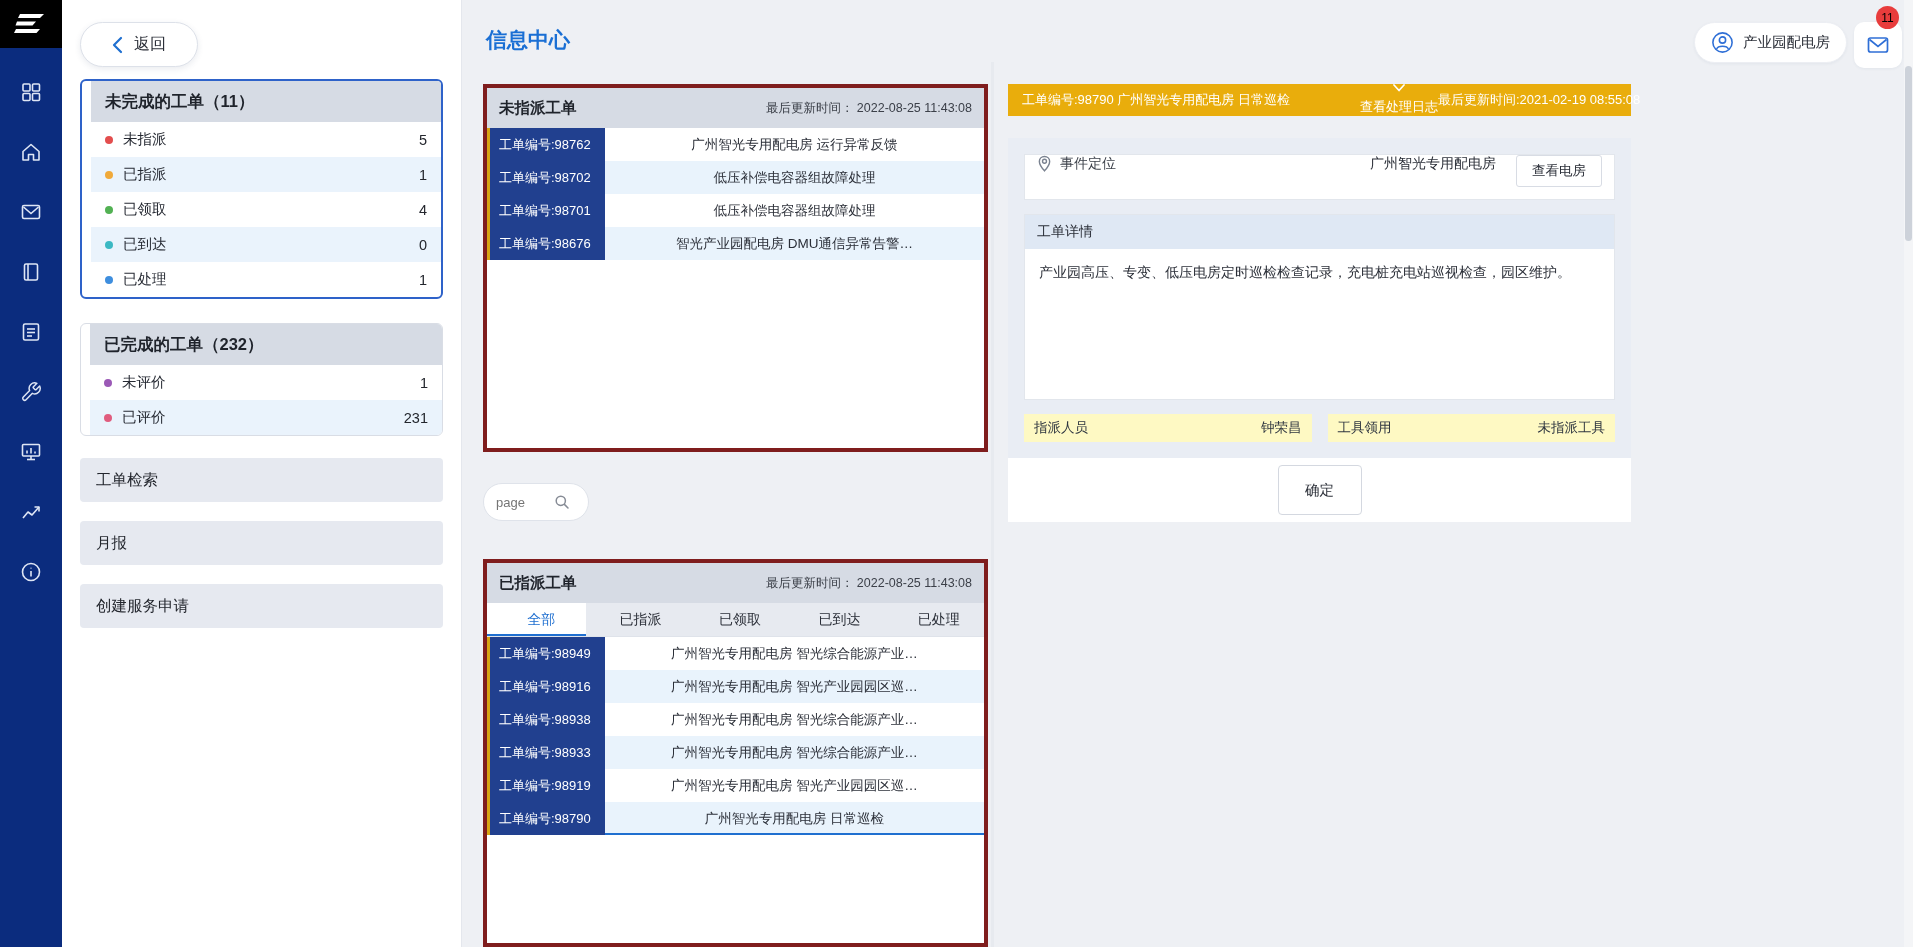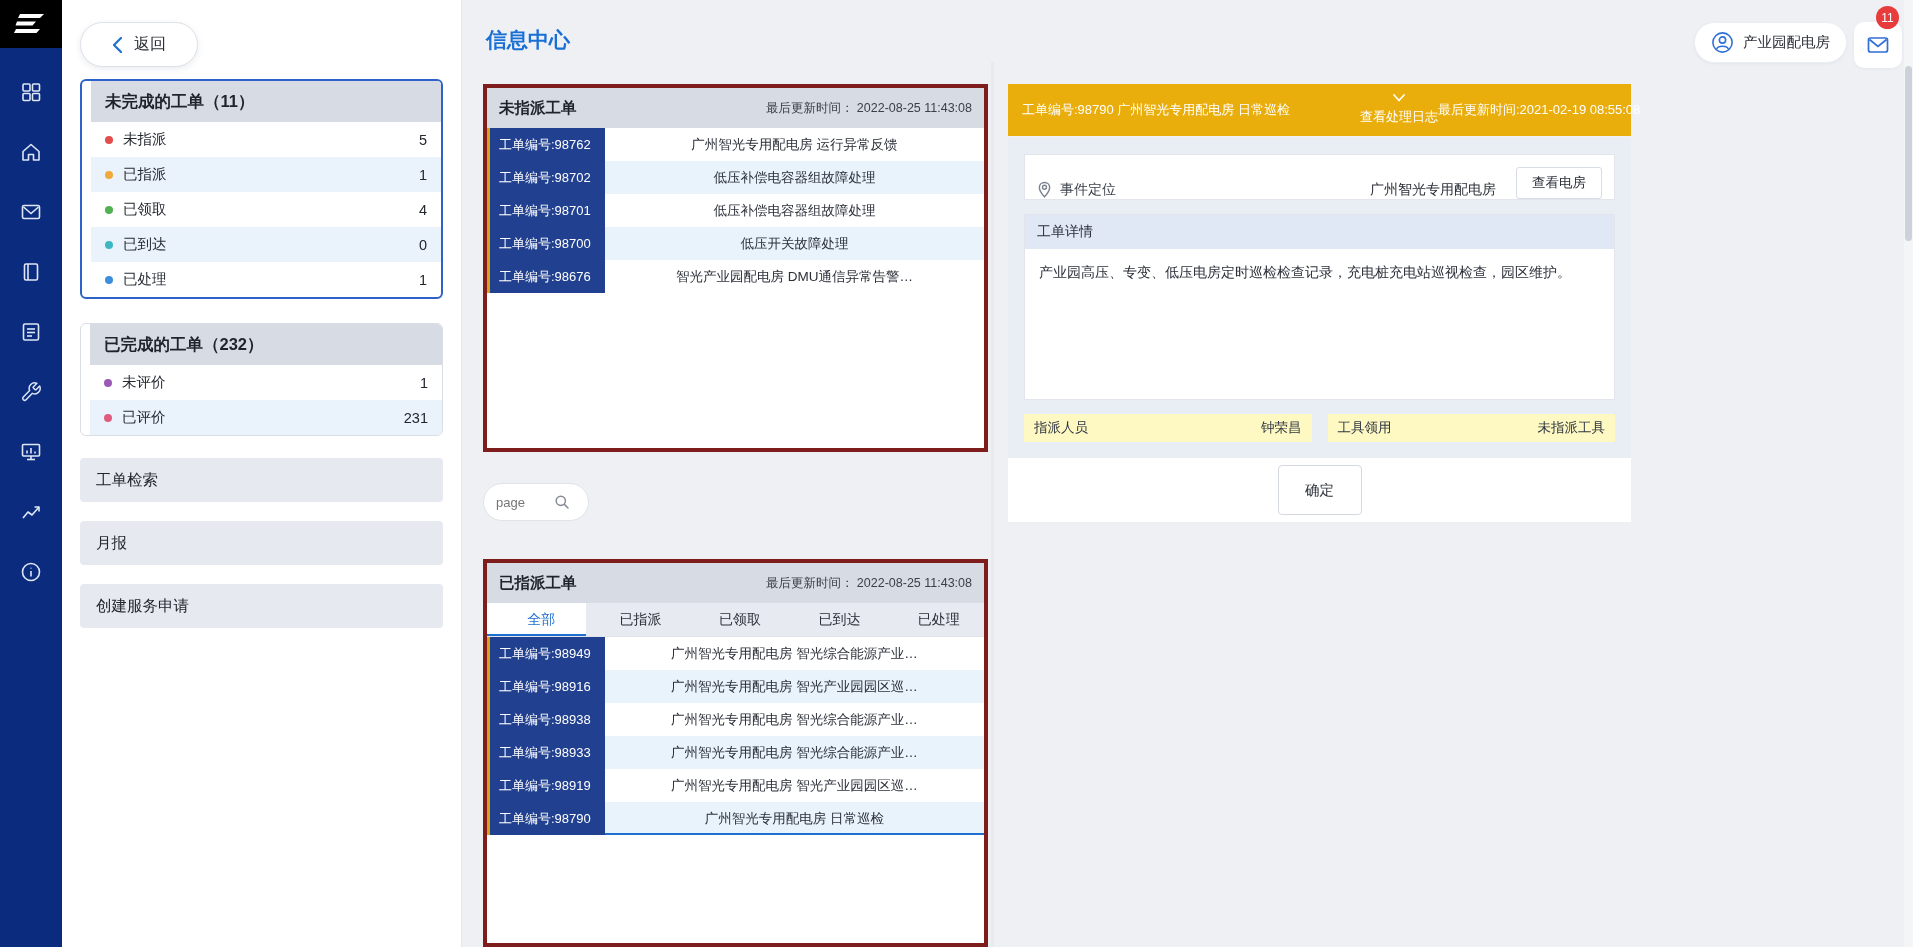--- a/index.html
+++ b/index.html
@@ -43,47 +43,47 @@
   .wo-desc { flex:1; text-align:center; color:#2b2f38; white-space:nowrap; overflow:hidden; padding:0 6px; }
   .tabs { height:34px; background:#e7eaf0; display:flex; border-bottom:1px solid #dfe3ea; }
   .tab { flex:1; display:flex; align-items:center; justify-content:center; font-size:14px; color:#2b2f38; cursor:pointer;padding-left:9px; }
   .tab.active { background:#fff; color:#1f6fd0; box-shadow: inset 0 -2px 0 #1f6fd0; }
   .search-pill { position:absolute; left:0; top:483px; width:106px; height:38px; background:#fff; border:1px solid #dfe3ea; border-radius:19px; display:flex; align-items:center; padding:0 12px; gap:6px; }
   .search-pill input { border:none; outline:none; width:52px; font-size:13px; color:#0c4a6e; background:transparent; font-family:inherit; }
   .mid-divider { position:absolute; left:991px; top:62px; bottom:0; width:3px; background:#e7eaef; }
 
   
   .right { position:absolute; left:1008px; top:0; width:623px; }
-  .warn-bar { position:absolute; left:0; right:0; top:84px; height:52px; background:#e9ad0c; color:#fff; display:flex; align-items:center; padding:0 14px; font-size:13px; }
+  .warn-bar { position:absolute; left:0; right:0; top:84px; height:32px; background:#e9ad0c; color:#fff; display:flex; align-items:center; padding:0 14px; font-size:13px; }
   .warn-title { white-space:nowrap; }
   .warn-log { margin-left:70px; display:flex; align-items:center; gap:6px; cursor:pointer; white-space:nowrap;flex-direction:column; }
   .warn-updated { margin-left:auto; white-space:nowrap; }
   .detail-wrap { position:absolute; left:0; right:0; top:138px; background:#e9edf4; padding:16px 16px 0; }
-  .loc-row { height:46px; background:#fff; border:1px solid #e2e6ec; display:flex; align-items:flex-end; padding:0 12px; gap:8px; }
+  .loc-row { height:46px; background:#fff; border:1px solid #e2e6ec; display:flex; align-items:flex-start; padding:0 12px; gap:8px; }
   .loc-label { font-size:14px; color:#3a3f48; }
   .loc-value { margin-left:auto; font-size:14px; color:#2b2f38; margin-right:12px; }
   .btn-light { height:32px; padding:0 15px; background:#fff; border:1px solid #d8dce4; border-radius:3px; font-size:13.5px; color:#2b2f38; display:flex; align-items:center; cursor:pointer; font-family:inherit; }
   .box { margin-top:14px; background:#fff; border:1px solid #e2e6ec; }
   .box-hdr { height:34px; background:#dfe8f4; display:flex; align-items:center; padding:0 12px; font-size:14px; color:#2b2f38; }
   table.info { width:100%; border-collapse:collapse; }
   table.info th { height:34px; background:#eef3fa; font-weight:normal; font-size:14px; color:#2b2f38; border:1px solid #e3e8ef; }
   table.info td { height:50px; text-align:center; font-size:15px; color:#2b2f38; border:1px solid #e3e8ef; }
   .col-time { width:52%; } .col-person { width:16%; } .col-phone { width:32%; }
   .detail-body { min-height:150px; padding:12px 14px; font-size:14px; line-height:1.7; color:#2b2f38; }
   .gray-bars { margin-top:14px; display:flex; gap:16px; }
   .gbar { flex:1; height:28px; background:#fef9c3; display:flex; align-items:center; padding:0 10px; font-size:13.5px; color:#2f3640; }
   .gbar .val { margin-left:auto; }
   .panel-footer { margin:16px -16px 0; background:#fff; height:64px; display:flex; align-items:center; justify-content:center; }
   .confirm-btn { width:84px; height:50px; background:#fff; border:1px solid #d4d8e0; border-radius:4px; font-size:14.5px; color:#2b2f38; cursor:pointer; font-family:inherit; }
 
   
   .account-pill { position:absolute; left:1694px; top:22px; height:41px; padding:0 16px; background:#fff; border:1px solid #eceef3; border-radius:21px; display:flex; align-items:center; gap:9px; cursor:pointer; box-shadow:0 1px 3px rgba(40,60,100,.06); }
   .account-label { font-size:14.5px; color:#2b2f38; }
   .mail-btn { position:absolute; left:1854px; top:22px; width:48px; height:46px; background:#fff; border-radius:10px; display:flex; align-items:center; justify-content:center; cursor:pointer; box-shadow:0 1px 3px rgba(40,60,100,.06); }
-  .badge { position:absolute; left:1876px; top:6px; min-width:23px; height:23px; border-radius:12px; background:#e83c3c; color:#ffffff; font-size:12px; display:flex; align-items:center; justify-content:center; padding:0 4px; z-index:6; }
+  .badge { position:absolute; left:1876px; top:6px; min-width:23px; height:23px; border-radius:12px; background:#e83c3c; color:#000000; font-size:12px; display:flex; align-items:center; justify-content:center; padding:0 4px; z-index:6; }
 
   
   .scroll-track { position:absolute; right:0; top:0; width:9px; height:947px; background:#f4f5f7; }
   .scroll-thumb { position:absolute; right:1px; top:66px; width:7px; height:175px; background:#cdd2da; border-radius:4px; }
 </style>
 </head>
 <body>
 
 <aside class="sidebar">
   <div class="logo">
@@ -235,24 +235,20 @@
       </div>
       <div class="wo-row">
         <span class="wo-chip">工单编号:98702</span>
         <span class="wo-desc">低压补偿电容器组故障处理</span>
       </div>
       <div class="wo-row">
         <span class="wo-chip">工单编号:98701</span>
         <span class="wo-desc">低压补偿电容器组故障处理</span>
       </div>
       <div class="wo-row">
-        <span class="wo-chip">工单编号:98700</span>
-        <span class="wo-desc">低压开关故障处理</span>
-      </div>
-      <div class="wo-row">
         <span class="wo-chip">工单编号:98676</span>
         <span class="wo-desc">智光产业园配电房 DMU通信异常告警…</span>
       </div>
     </div>
   </div>
 
   <div class="search-pill">
     <input type="text" placeholder="page" style="">
     <svg width="16" height="16" viewBox="0 0 16 16" fill="none" stroke="#868b95" stroke-width="1.5" stroke-linecap="round">
       <circle cx="6.8" cy="6.8" r="4.6"></circle>

